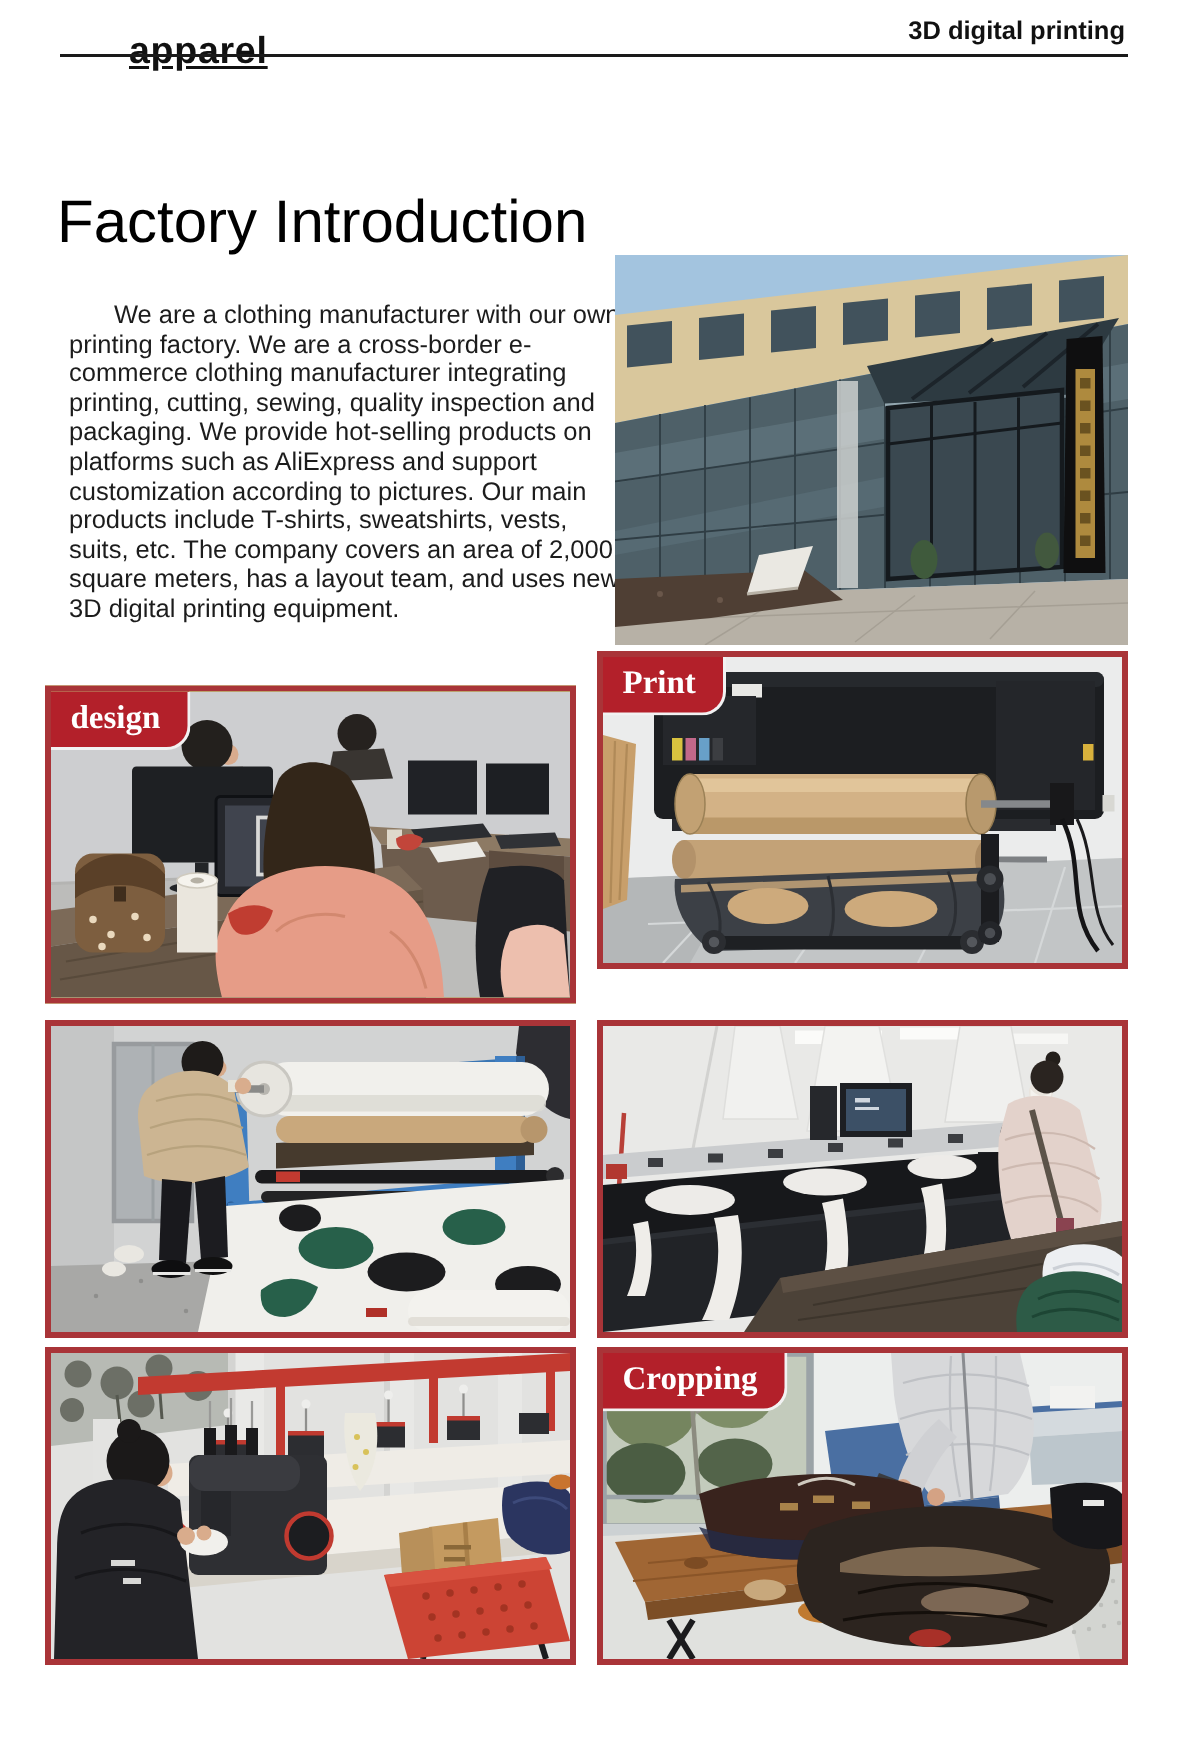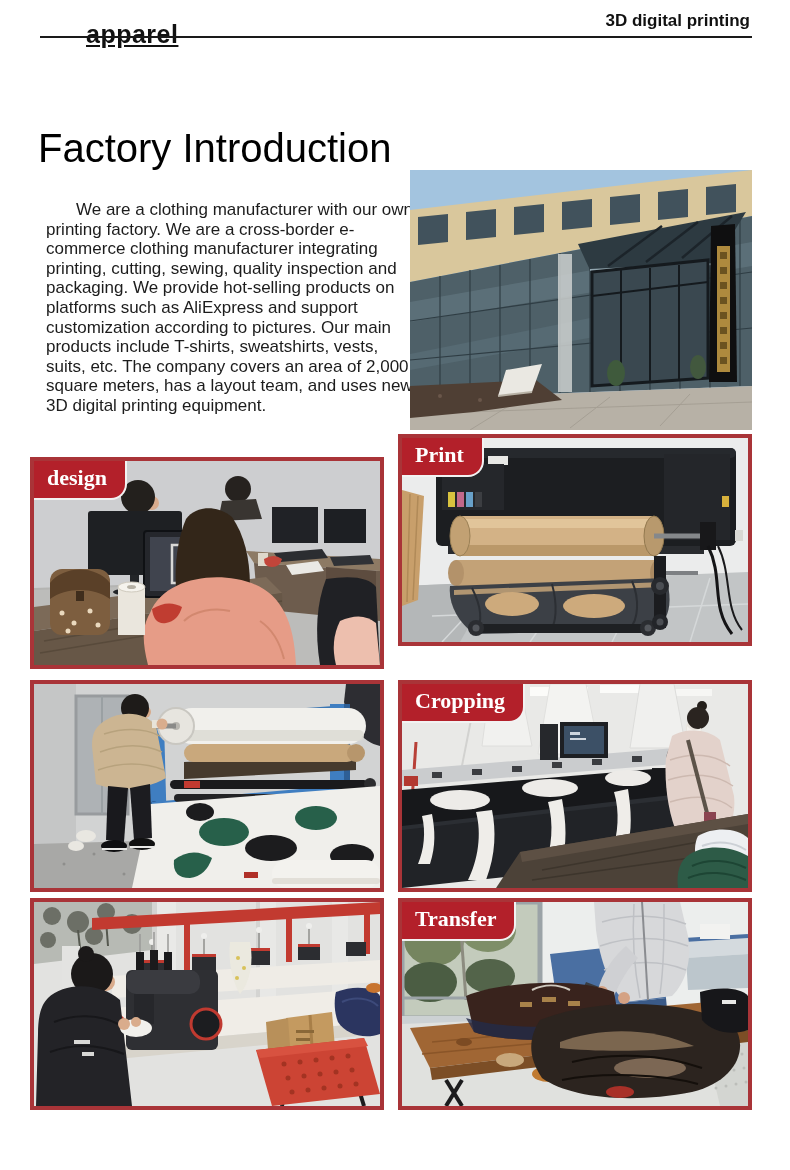--- a/index.html
+++ b/index.html
@@ -319,21 +319,20 @@
       <ellipse cx="80" cy="162" rx="13" ry="6" fill="#0e0e10"></ellipse>
       <line x1="68" y1="165" x2="93" y2="165" stroke="#e8e8e6" stroke-width="2"></line>
       <ellipse cx="108" cy="160" rx="13" ry="6" fill="#111111"></ellipse>
       <line x1="96" y1="163" x2="120" y2="163" stroke="#e8e8e6" stroke-width="2"></line>
       <ellipse cx="52" cy="152" rx="10" ry="6" fill="#e9e7e1"></ellipse>
       <ellipse cx="42" cy="162" rx="8" ry="5" fill="#e9e7e1"></ellipse>
     </svg>
   </section>
 
   <section class="card" id="card-cropping">
-    <span class="badge">Cropping</span>
     <svg viewBox="0 0 346 204" preserveAspectRatio="none">
       <rect width="346" height="204" fill="#e9e9e7"></rect>
       <line x1="76" y1="0" x2="58" y2="92" stroke="#d2d2d0" stroke-width="2"></line>
       <line x1="14" y1="58" x2="9" y2="132" stroke="#b84038" stroke-width="3"></line>
       <rect x="128" y="3" width="58" height="9" fill="#fbfbf9"></rect>
       <rect x="198" y="1" width="66" height="8" fill="#fbfbf9"></rect>
       <rect x="262" y="5" width="48" height="7" fill="#f6f6f4"></rect>
       <polygon points="88,0 118,0 130,62 80,62" fill="#f1f1ef" stroke="#dededc"></polygon>
       <polygon points="148,0 184,0 198,70 136,70" fill="#f3f3f1" stroke="#e0e0de"></polygon>
       <polygon points="238,0 272,0 284,64 228,64" fill="#f0f0ee" stroke="#dcdcda"></polygon>
@@ -516,21 +515,21 @@
         <circle cx="258" cy="190" r="2.5"></circle>
           <circle cx="274" cy="188" r="2.5"></circle>
           <circle cx="290" cy="186" r="2.5"></circle>
         <circle cx="306" cy="184" r="2.5"></circle>
           <circle cx="322" cy="182" r="2.5"></circle>
       </g>
     </svg>
   </section>
 
   <section class="card" id="card-ironing">
-    <span class="badge">Transfer</span>
+    <span class="badge">Cropping</span>
     <svg viewBox="0 0 346 204" preserveAspectRatio="none">
       <rect width="346" height="204" fill="#eceeed"></rect>
       <rect x="0" y="0" width="138" height="116" fill="#c3cbbc"></rect>
       <ellipse cx="32" cy="38" rx="30" ry="26" fill="#75855f"></ellipse>
       <ellipse cx="86" cy="28" rx="28" ry="22" fill="#7e8e68"></ellipse>
       <ellipse cx="28" cy="80" rx="27" ry="20" fill="#4b5d43"></ellipse>
       <ellipse cx="88" cy="74" rx="25" ry="17" fill="#53644a"></ellipse>
       <line x1="58" y1="16" x2="64" y2="98" stroke="#8c8c80" stroke-width="3"></line>
       <line x1="62" y1="40" x2="80" y2="28" stroke="#8c8c80" stroke-width="2"></line>
       <line x1="0" y1="96" x2="138" y2="96" stroke="#9ba3a7" stroke-width="3"></line>

